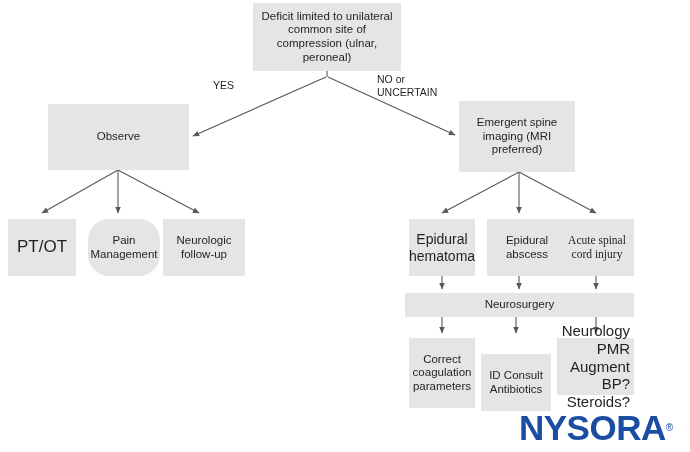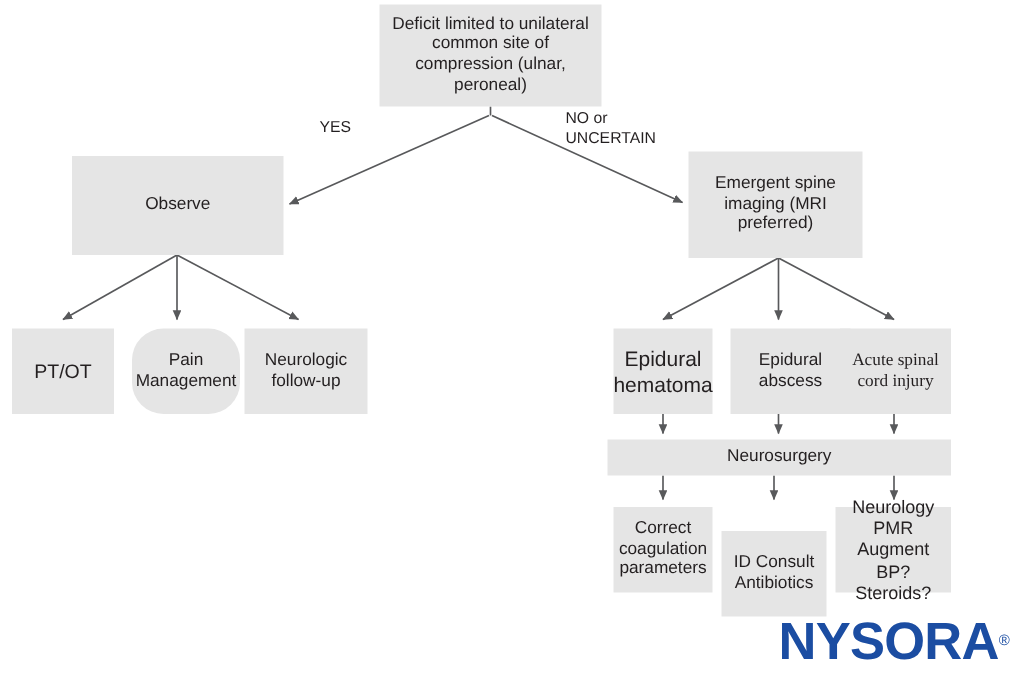--- a/index.html
+++ b/index.html
@@ -37,30 +37,30 @@
     text-align: center;
     line-height: 1.18;
     box-sizing: border-box;
     padding: 2px 4px;
     white-space: pre-line;
     font-family: "Liberation Sans", sans-serif;
   }
   .node.n-root      { left: 253px; top: 3px;   width: 148px; height: 68px;  font-size: 11.5px; }
   .node.n-observe   { left: 48px;  top: 104px; width: 141px; height: 66px;  font-size: 11.5px; }
   .node.n-mri       { left: 459px; top: 101px; width: 116px; height: 71px;  font-size: 11.5px; }
-  .node.n-ptot      { left: 8px;   top: 219px; width: 68px;  height: 57px;  font-size: 13px; }
+  .node.n-ptot      { left: 8px;   top: 219px; width: 68px;  height: 57px;  font-size: 17px; }
   .node.n-pain      { left: 88px;  top: 219px; width: 72px;  height: 57px;  font-size: 11.5px; border-radius: 21px; }
   .node.n-neuro     { left: 163px; top: 219px; width: 82px;  height: 57px;  font-size: 11.5px; }
   .node.n-hematoma  { left: 409px; top: 219px; width: 66px;  height: 57px;  font-size: 14px; }
   .node.n-abscess   { left: 487px; top: 219px; width: 80px;  height: 57px;  font-size: 11.5px; }
   .node.n-cord      { left: 560px; top: 219px; width: 74px;  height: 57px;  font-size: 11.5px; font-family: Liberation Serif, serif; }
   .node.n-neurosurg { left: 405px; top: 293px; width: 229px; height: 24px;  font-size: 11.5px; }
-  .node.n-coag      { left: 409px; top: 338px; width: 66px;  height: 57px;  font-size: 11.5px; }
+  .node.n-coag      { left: 409px; top: 338px; width: 66px;  height: 70px;  font-size: 11.5px; }
   .node.n-id        { left: 481px; top: 354px; width: 70px;  height: 57px;  font-size: 11.5px; }
-  .node.n-neurology { left: 557px; top: 338px; width: 77px;  height: 57px;  font-size: 12px; }
+  .node.n-neurology { left: 557px; top: 338px; width: 77px;  height: 57px;  font-size: 15px; text-align: right; }
 
   .edge-label {
     position: absolute;
     font-size: 10.5px;
     color: #231f20;
     text-align: left;
     line-height: 1.2;
     white-space: pre-line;
     font-family: Liberation Sans, sans-serif;
   }

